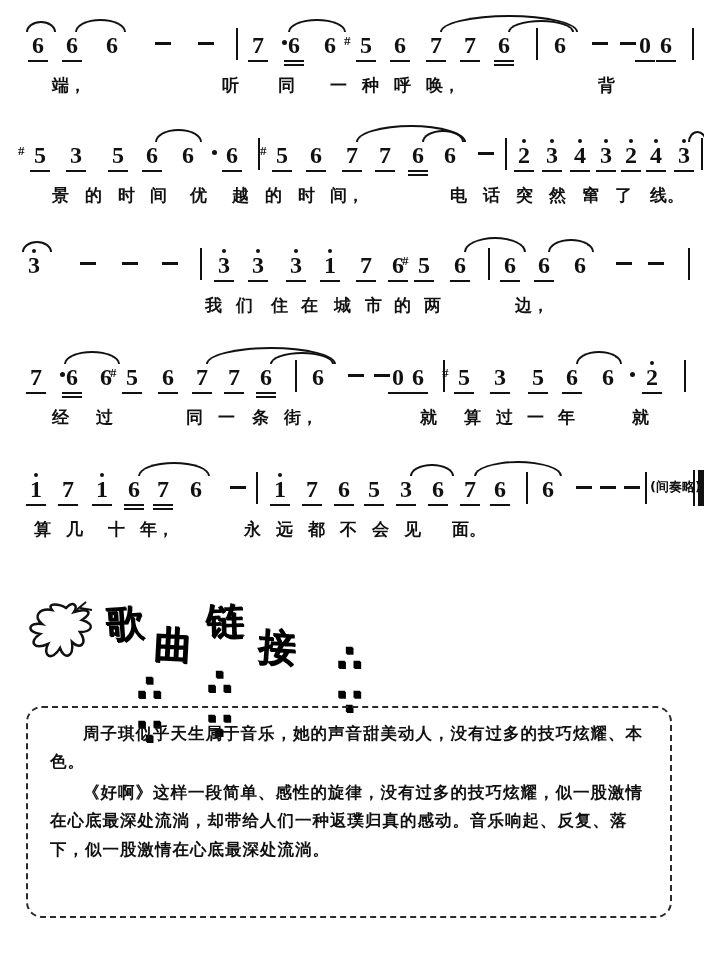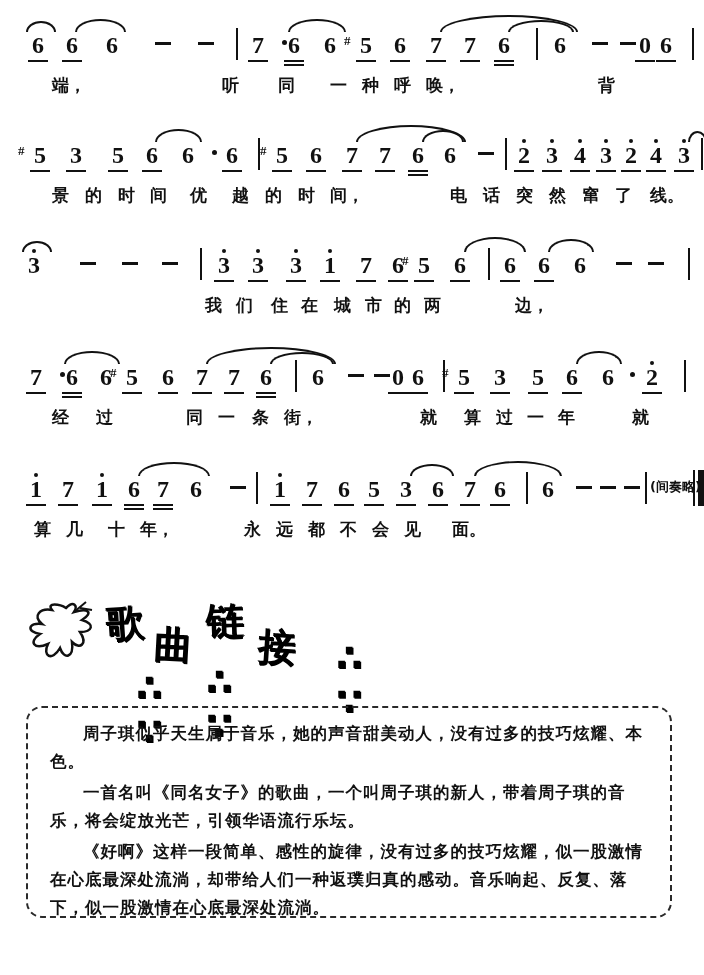--- a/index.html
+++ b/index.html
@@ -593,17 +593,16 @@
       <span class="c2">链</span>
       <span class="c3">接</span>
       <span class="spark sp1">∴ ∵</span>
       <span class="spark sp2">∴ ∵</span>
       <span class="spark sp3">∴ ∵</span>
     </div>
   </div>
 
   <div class="infobox">
     <p>周子琪似乎天生属于音乐，她的声音甜美动人，没有过多的技巧炫耀、本色。</p>
-    <p>一首名叫《同名女子》的歌曲，一个叫周子琪的新人，带着周子琪的音乐，将会绽放光芒，引领华语流行乐坛。</p>
     <p>《好啊》这样一段简单、感性的旋律，没有过多的技巧炫耀，似一股激情在心底最深处流淌，却带给人们一种返璞归真的感动。音乐响起、反复、落下，似一股激情在心底最深处流淌。</p>
   </div>
 
 </div>
 
 </body></html>

